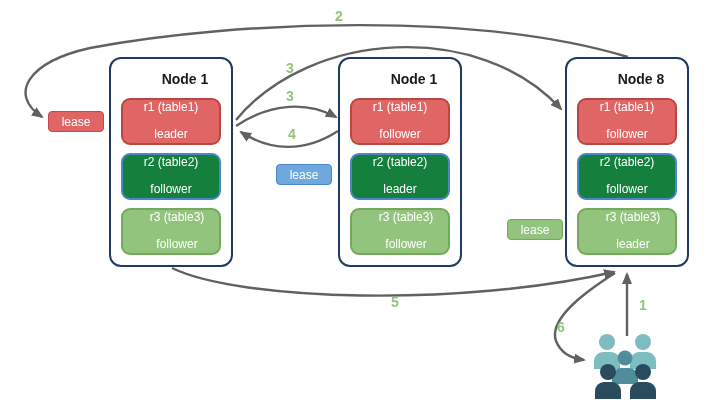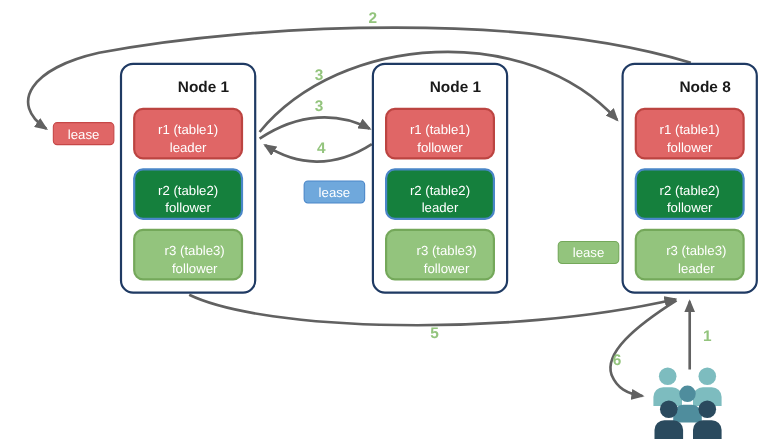--- a/index.html
+++ b/index.html
@@ -11,21 +11,21 @@
   .node{
     position:absolute;top:57px;width:124px;height:210px;
     background:#ffffff;border:2px solid #1f3a63;border-radius:12px;
     box-sizing:border-box;display:flex;flex-direction:column;align-items:center;
   }
   .node-title{
     margin-top:12px;margin-bottom:11px;font-size:14px;font-weight:bold;color:#1a1a1a;margin-left:28px;
   }
   .replica{
     width:100px;height:47px;border-radius:9px;margin-bottom:8px;
-    display:flex;flex-direction:column;align-items:center;justify-content:flex-end;
+    display:flex;flex-direction:column;align-items:center;justify-content:space-between;
     color:#ffffff;font-size:12px;line-height:1.32;box-sizing:border-box;text-align:center;
   }
   .replica.red{background:#e06666;border:2px solid #bc4441;}
   .replica.blue{background:#15803d;border:2px solid #4a86c8;}
   .replica.green{background:#93c47d;border:2px solid #74a85a;padding-left:12px;}
   .lease{
     position:absolute;width:56px;height:21px;border-radius:4px;box-sizing:border-box;
     display:flex;align-items:center;justify-content:center;
     color:#ffffff;font-size:12px;
   }

